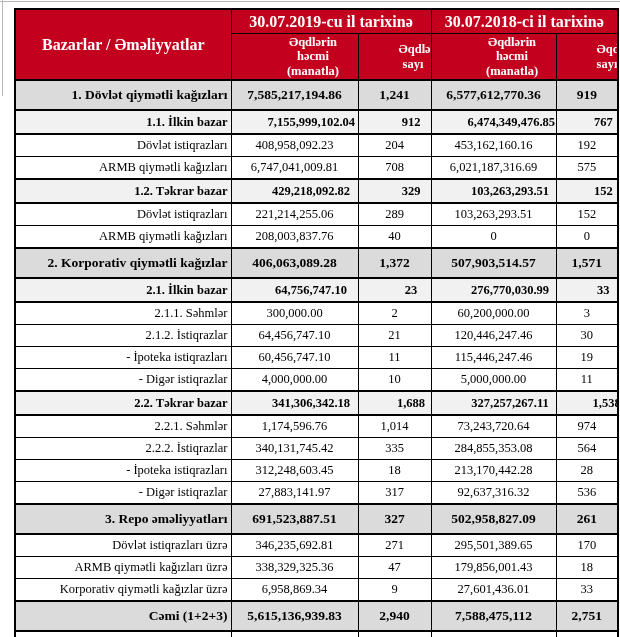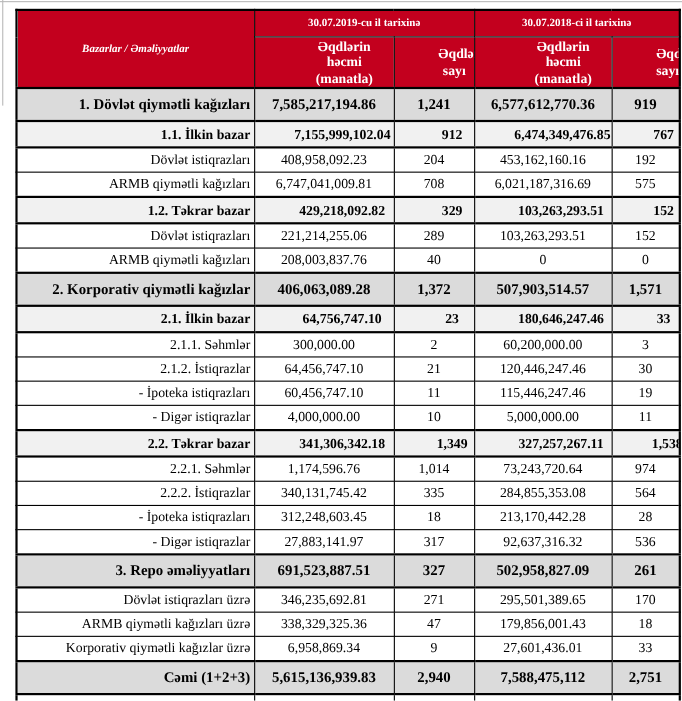--- a/index.html
+++ b/index.html
@@ -39,23 +39,23 @@
     overflow: hidden;
     color: #000;
   }
   thead th {
     background: #c3001e;
     color: #ffffff;
     font-weight: bold;
     text-align: center;
     vertical-align: middle;
   }
-  tr.hdr-dates th { height: 21px; font-size: 10px; margin-left: 24px; }
+  tr.hdr-dates th { height: 21px; font-size: 16px; margin-left: 24px; }
   tr.hdr-sub th  { height: 38px; font-size: 12.5px; line-height: 1.15; border-bottom: 2px solid #000; padding-left: 40px; }
-  th.hdr-label   { font-size: 13.5px; font-style: italic; }
+  th.hdr-label   { font-size: 13.5px; }
 
   tbody td { font-size: 12.5px; vertical-align: middle; background: #ffffff; }
   td.c-num { text-align: center; }
   td.c-label { text-align: right; }
 
   tr.r-plain td { height: 19px; }
   tr.r-section td {
     background: #dbdbdb;
     font-weight: bold;
     font-size: 13.5px;
@@ -157,21 +157,21 @@
           <td class="c-label ind-0">2. Korporativ qiymətli kağızlar</td>
           <td class="c-num">406,063,089.28</td>
           <td class="c-num">1,372</td>
           <td class="c-num">507,903,514.57</td>
           <td class="c-num">1,571</td>
         </tr>
         <tr class="r-subsection">
           <td class="c-label ind-2">2.1. İlkin bazar</td>
           <td class="c-num">64,756,747.10</td>
           <td class="c-num">23</td>
-          <td class="c-num">180,646,247.46</td>
+          <td class="c-num">276,770,030.99</td>
           <td class="c-num">33</td>
         </tr>
         <tr class="r-plain">
           <td class="c-label ind-0">2.1.1. Səhmlər</td>
           <td class="c-num">300,000.00</td>
           <td class="c-num">2</td>
           <td class="c-num">60,200,000.00</td>
           <td class="c-num">3</td>
         </tr>
         <tr class="r-plain">
@@ -191,21 +191,21 @@
         <tr class="r-plain">
           <td class="c-label ind-2">- Digər istiqrazlar</td>
           <td class="c-num">4,000,000.00</td>
           <td class="c-num">10</td>
           <td class="c-num">5,000,000.00</td>
           <td class="c-num">11</td>
         </tr>
         <tr class="r-subsection">
           <td class="c-label ind-2">2.2. Təkrar bazar</td>
           <td class="c-num">341,306,342.18</td>
-          <td class="c-num">1,349</td>
+          <td class="c-num">1,688</td>
           <td class="c-num">327,257,267.11</td>
           <td class="c-num">1,538</td>
         </tr>
         <tr class="r-plain">
           <td class="c-label ind-0">2.2.1. Səhmlər</td>
           <td class="c-num">1,174,596.76</td>
           <td class="c-num">1,014</td>
           <td class="c-num">73,243,720.64</td>
           <td class="c-num">974</td>
         </tr>

